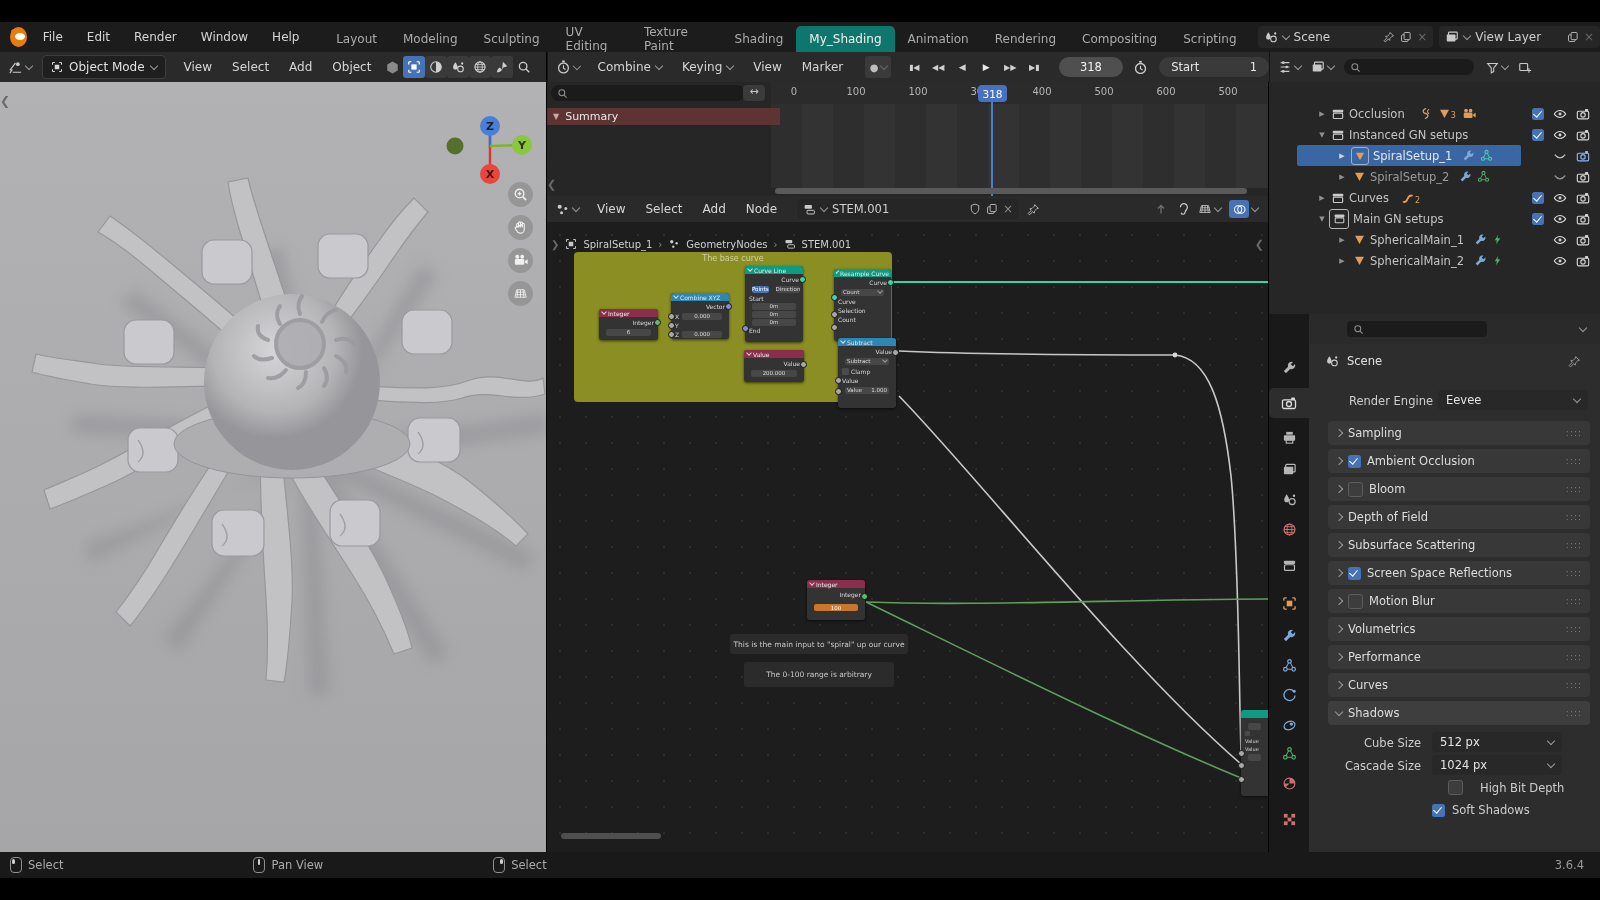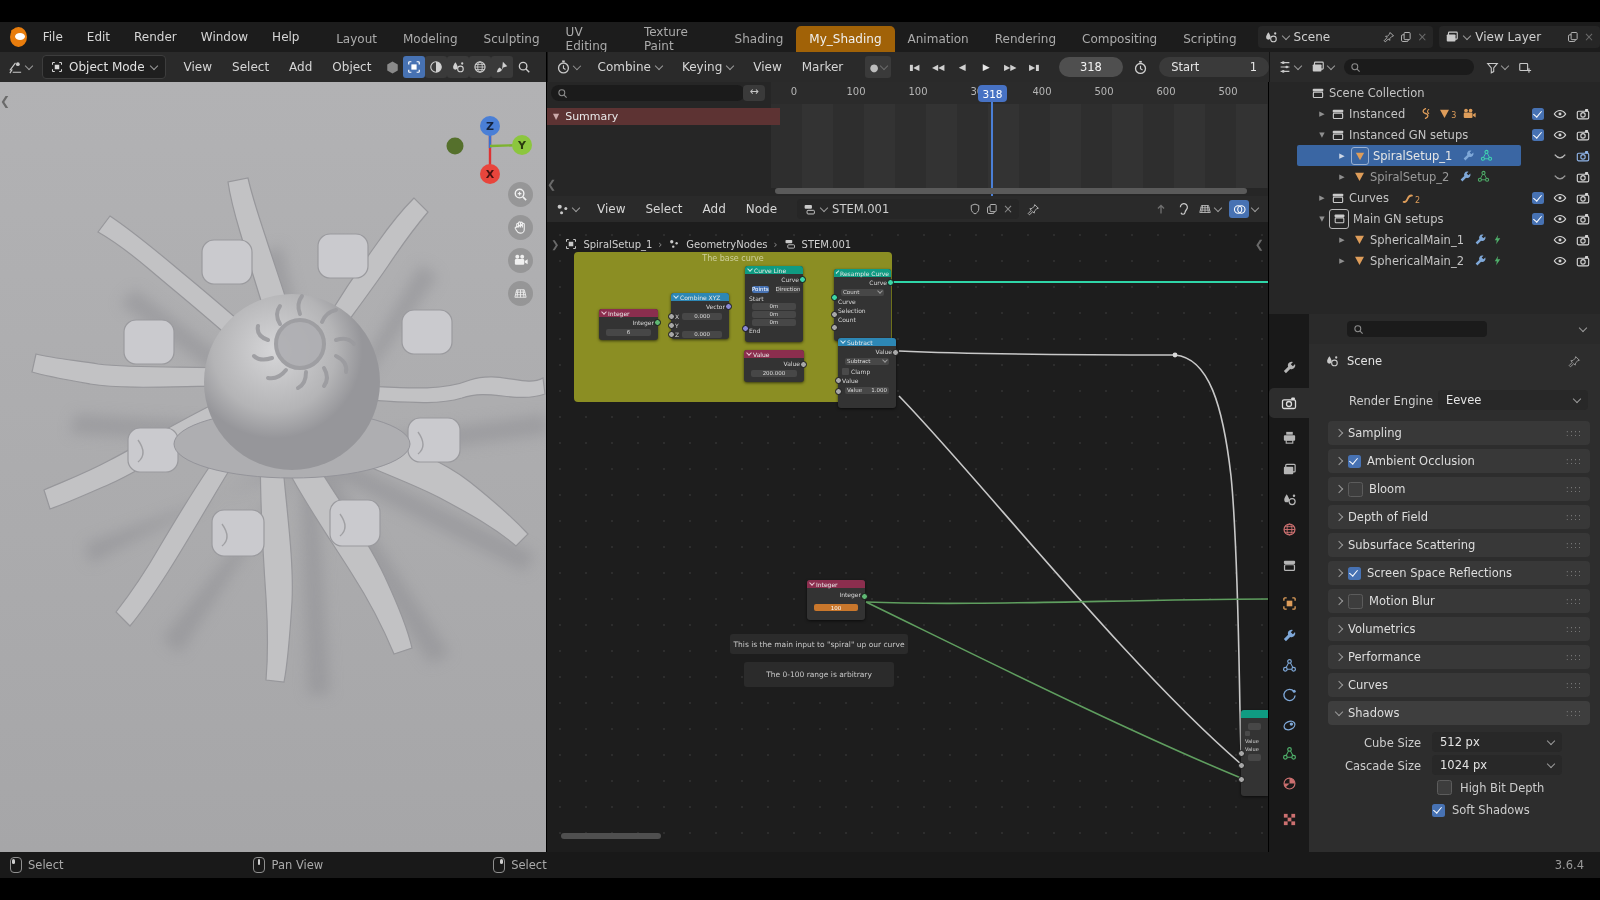--- a/index.html
+++ b/index.html
@@ -11,21 +11,21 @@
   .ic{display:inline-block;vertical-align:middle;}
   svg{display:block;}
   
   .chd,.chr{width:5px;height:5px;border-right:1.4px solid #9a9a9a;border-bottom:1.4px solid #9a9a9a;display:inline-block;}
   .chd{transform:rotate(45deg);margin-top:-3px;}
   .chr{transform:rotate(-45deg);}
   
   .topbar{left:0;top:22px;width:1600px;height:30px;background:#1c1c1c;}
   .menu{padding:0 12px;font-size:12px;color:#d6d6d6;height:30px;display:flex;align-items:center;cursor:default;}
   .tab{padding:0 13px;font-size:12px;color:#ababab;height:26px;margin-top:4px;display:flex;align-items:center;border-radius:5px 5px 0 0;}
-  .tab.active{background:#a16207;color:#f0f0f0;}
+  .tab.active{background:#0f766e;color:#f0f0f0;}
   .widget{background:#262626;border-radius:4px;height:22px;display:flex;align-items:center;padding:0 6px;gap:5px;font-size:12px;}
   
   .hdr{top:52px;height:30px;background:#2a2a2a;}
   .hmenu{padding:0 10px;font-size:12px;color:#d6d6d6;}
   .mode-btn{background:#1f1f1f;border:1px solid #3d3d3d;border-radius:4px;height:22px;display:flex;align-items:center;gap:6px;padding:0 8px;font-size:12px;color:#e0e0e0;}
   .iconbtn{width:22px;height:22px;display:flex;align-items:center;justify-content:center;border-radius:3px;}
   .iconbtn.on{background:#4772b3;}
   .iconbtn.grp{background:#3a3a3a;}
   
   .tl{left:547px;top:82px;width:721px;height:114px;background:#262626;overflow:hidden;}
@@ -818,34 +818,27 @@
       <div class="sk g" style="left:-3px;top:52px"></div>
       <div class="sk g" style="left:-3px;top:66px"></div>
     </div>
 
     <div class="abs" style="left:14px;top:637px;width:100px;height:6px;background:#4f4f4f;border-radius:3px"></div>
   </div>
 
   <div class="abs ol">
     <div class="olsel" style="top:63px"></div>
 
-    <div class="olrow" style="top:0px">
-      <span style="width:42px"></span>
-        <svg class="ic" width="14" height="14" color="#c9c9c9">
-          <use href="#i-box"></use>
-        </svg>
-      <span class="lbl">Scene Collection</span>
-    </div>
 
     <div class="olrow" style="top:21px">
       <span class="tri" style="margin-left:48px">▶</span>
       <svg class="ic" width="14" height="14" color="#c9c9c9" style="margin-left:4px">
           <use href="#i-box"></use>
         </svg>
-      <span class="lbl">Instanced</span>
+      <span class="lbl">Occlusion</span>
       <span style="margin-left:14px;display:flex;gap:6px;align-items:center">
         <svg class="ic" width="13" height="13" color="#de9d5a">
             <use href="#i-force"></use>
           </svg>
         <span style="display:flex;align-items:flex-end">
             <svg class="ic" width="13" height="13" color="#de9d5a">
               <use href="#i-cone"></use>
             </svg>
             <span style="font-size:8px;color:#de9d5a">3</span>
           </span>
@@ -1194,21 +1187,21 @@
     <span class="plbl" style="left:0;top:422px;width:152px">Cube Size</span>
     <div class="drop abs" style="left:163px;top:418px;width:130px">
         <span>512 px</span>
         <span class="chd"></span>
       </div>
     <span class="plbl" style="left:0;top:445px;width:152px">Cascade Size</span>
     <div class="drop abs" style="left:163px;top:441px;width:130px">
         <span>1024 px</span>
         <span class="chd"></span>
       </div>
-    <div class="abs flex" style="left:168px;top:466px;gap:8px">
+    <div class="abs flex" style="left:179px;top:466px;gap:17px">
       <span class="cb off" style="width:13px;height:13px"></span>
       <span style="font-size:11.5px;color:#cdcdcd">High Bit Depth</span>
     </div>
     <div class="abs flex" style="left:163px;top:489px;gap:7px">
       <span class="cb" style="width:13px;height:13px"></span>
       <span style="font-size:11.5px;color:#cdcdcd">Soft Shadows</span>
     </div>
   </div>
 
   <div class="abs sb">

